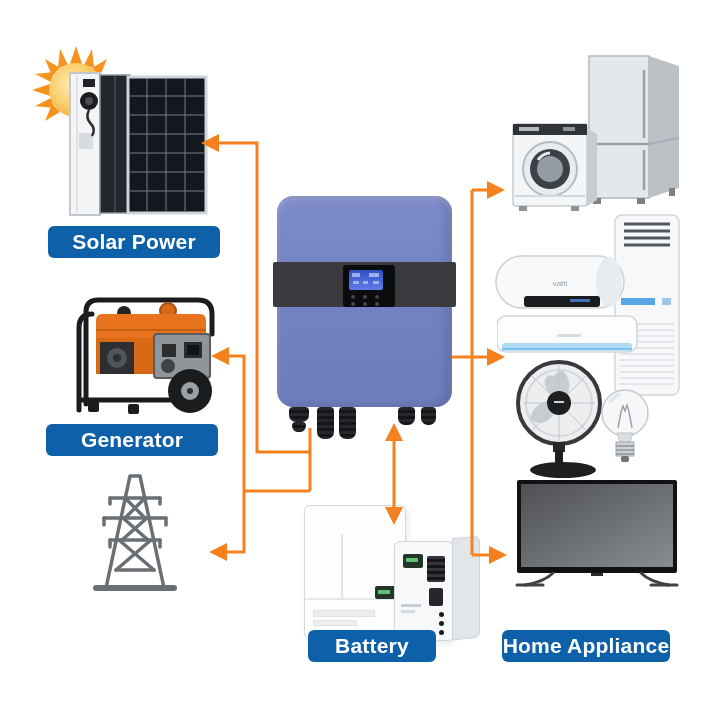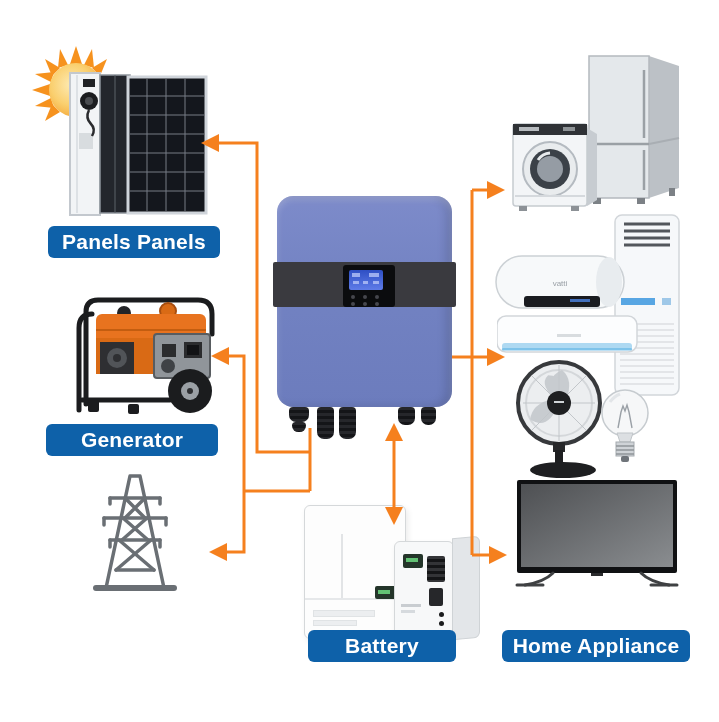--- a/index.html
+++ b/index.html
@@ -77,21 +77,21 @@
         <line x1="101" y1="14" x2="101" y2="146"></line>
       <line x1="120" y1="14" x2="120" y2="146"></line>
       <line x1="65" y1="31" x2="139" y2="31"></line>
         <line x1="65" y1="50" x2="139" y2="50"></line>
       <line x1="65" y1="69" x2="139" y2="69"></line>
         <line x1="65" y1="88" x2="139" y2="88"></line>
       <line x1="65" y1="107" x2="139" y2="107"></line>
         <line x1="65" y1="126" x2="139" y2="126"></line>
     </g>
   </svg>
-  <div class="label" style="left:48px;top:226px;width:172px">Panels Panels</div>
+  <div class="label" style="left:48px;top:226px;width:172px">Solar Power</div>
 
   <svg class="comp" style="left:72px;top:286px" width="155" height="134" viewBox="0 0 155 134">
     <path d="M14,118 V26 Q14,14 26,14 H126 Q140,14 140,28 V48" stroke="#1b1c1e" stroke-width="5" fill="none" stroke-linecap="round"></path>
     <path d="M7,124 V42 Q7,28 20,28" stroke="#1b1c1e" stroke-width="5" fill="none" stroke-linecap="round"></path>
     <circle cx="52" cy="27" r="7" fill="#232427"></circle>
     <circle cx="96" cy="25" r="8" fill="#d96a15" stroke="#a84e0f" stroke-width="2"></circle>
     <rect x="24" y="28" width="110" height="32" rx="6" fill="#E8731F"></rect>
     <path d="M24,44 H134" stroke="#c35d10" stroke-width="2"></path>
     <rect x="24" y="52" width="110" height="36" fill="#d96a15"></rect>
     <rect x="28" y="56" width="34" height="32" fill="#2e2f32"></rect>
@@ -238,21 +238,21 @@
     <rect x="2" y="0" width="160" height="93" rx="2" fill="#101113"></rect>
     <rect x="6" y="4" width="152" height="83" fill="url(#tvG)"></rect>
     <g stroke="#3f4143" stroke-width="3" fill="none" stroke-linecap="round">
       <path d="M38,93 C32,99 22,103 10,105"></path>
         <path d="M2,105 H28"></path>
       <path d="M126,93 C132,99 142,103 154,105"></path>
         <path d="M136,105 H162"></path>
     </g>
     <rect x="76" y="93" width="12" height="3" fill="#2a2b2d"></rect>
   </svg>
-  <div class="label" style="left:502px;top:630px;width:188px">Home Appliance</div>
+  <div class="label" style="left:502px;top:630px;width:168px">Home Appliance</div>
 
   <div class="comp" style="left:302px;top:503px;width:180px;height:140px">
     <div class="bat" style="left:2px;top:2px;width:100px;height:132px">
       <div style="position:absolute;left:36px;top:28px;width:2px;height:66px;background:#e2e4e6"></div>
       <div style="position:absolute;left:0;top:92px;width:100px;height:2px;background:#e6e8ea"></div>
       <div class="bat-disp" style="left:70px;top:80px;width:24px;height:13px">
           <i></i>
         </div>
       <div style="position:absolute;left:8px;top:104px;width:60px;height:5px;background:#eceef0;border:1px solid #e0e3e5"></div>
       <div style="position:absolute;left:8px;top:114px;width:42px;height:4px;background:#eceef0;border:1px solid #e0e3e5"></div>
@@ -265,21 +265,21 @@
                   background-image:repeating-linear-gradient(180deg,#333437 0 3px,#141517 3px 6px)"></div>
       <div style="position:absolute;left:34px;top:46px;width:14px;height:18px;background:#26272a;border-radius:2px"></div>
       <div style="position:absolute;left:44px;top:70px;width:5px;height:5px;border-radius:50%;background:#1a1b1d;
                   box-shadow:0 9px 0 #1a1b1d,0 18px 0 #1a1b1d"></div>
       <div style="position:absolute;left:6px;top:62px;width:20px;height:3px;background:#c9cdd1"></div>
       <div style="position:absolute;left:6px;top:68px;width:14px;height:3px;background:#d6dade"></div>
     </div>
     <div style="position:absolute;left:150px;top:34px;width:26px;height:100px;background:#e3e6e9;
                 border:1px solid #cfd3d6;border-radius:0 6px 6px 0;transform:skewY(-5deg)"></div>
   </div>
-  <div class="label" style="left:308px;top:630px;width:148px">Battery</div>
+  <div class="label" style="left:308px;top:630px;width:128px">Battery</div>
 
   <div class="comp" style="left:277px;top:196px;width:178px;height:252px">
     <div class="inv-body"></div>
     <div class="inv-band"></div>
     <div class="inv-display">
       <div class="inv-screen">
         <i style="left:3px;top:3px;width:8px;height:4px"></i>
         <i style="left:20px;top:3px;width:10px;height:4px"></i>
         <i style="left:4px;top:11px;width:6px;height:3px"></i>
         <i style="left:14px;top:11px;width:5px;height:3px"></i>

